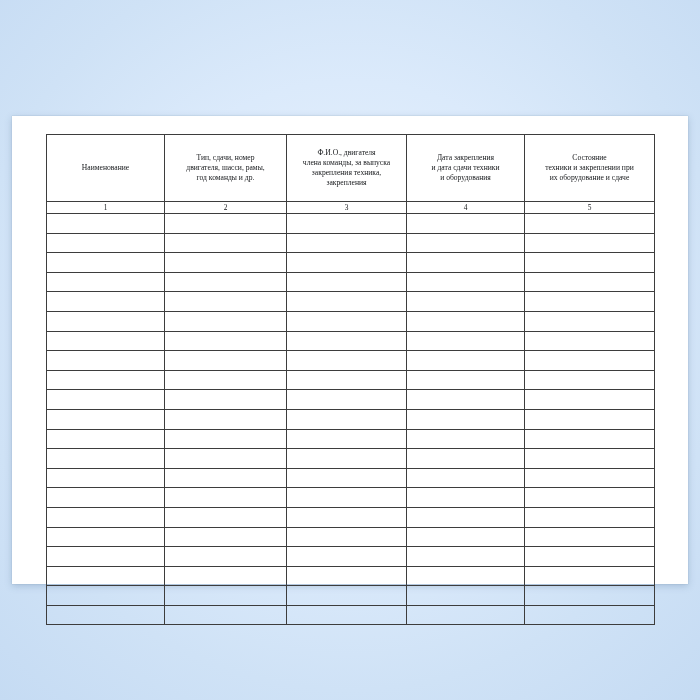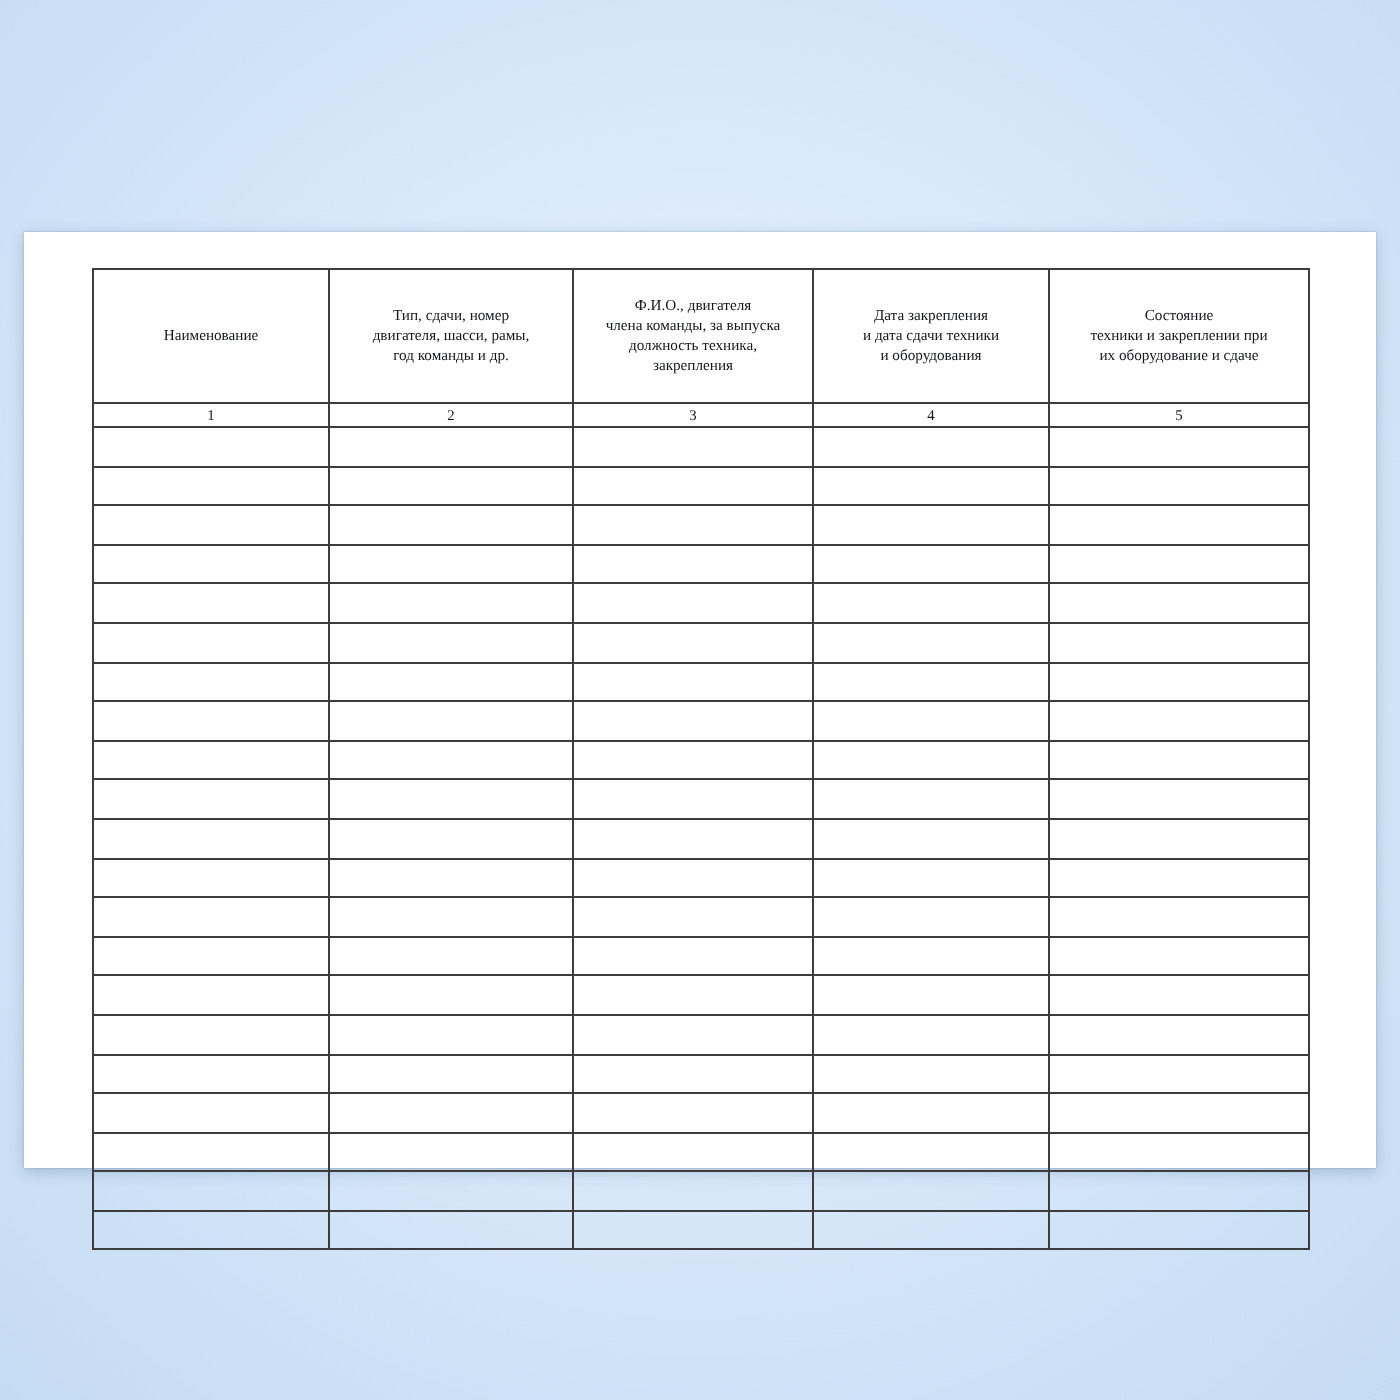--- a/index.html
+++ b/index.html
@@ -116,21 +116,21 @@
               <span class="head-line">Наименование</span>
             </th>
             <th class="head-cell">
               <span class="head-line">Тип, сдачи, номер</span>
               <span class="head-line">двигателя, шасси, рамы,</span>
               <span class="head-line">год команды и др.</span>
             </th>
             <th class="head-cell">
               <span class="head-line">Ф.И.О., двигателя</span>
               <span class="head-line">члена команды, за выпуска</span>
-              <span class="head-line">должность техника,</span>
+              <span class="head-line">закрепления техника,</span>
               <span class="head-line">закрепления</span>
             </th>
             <th class="head-cell">
               <span class="head-line">Дата закрепления</span>
               <span class="head-line">и дата сдачи техники</span>
               <span class="head-line">и оборудования</span>
             </th>
             <th class="head-cell">
               <span class="head-line">Состояние</span>
               <span class="head-line">техники и закреплении при</span>

